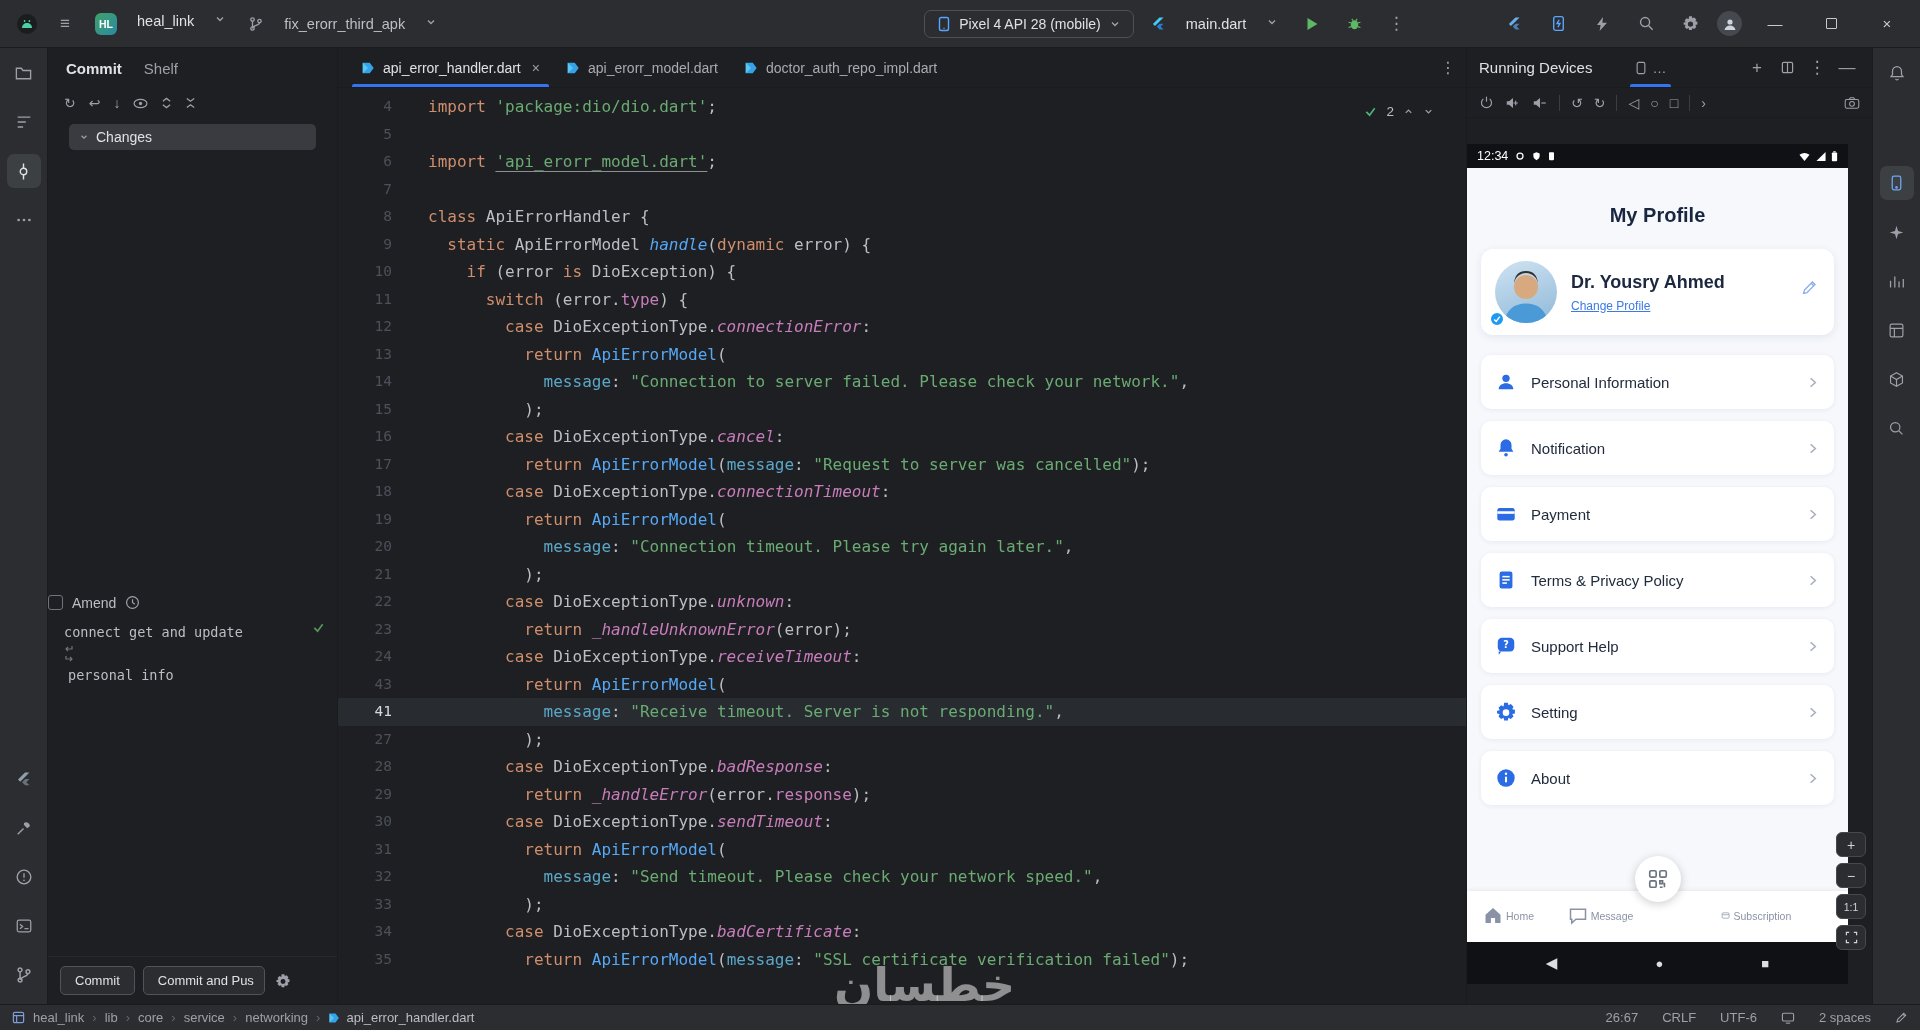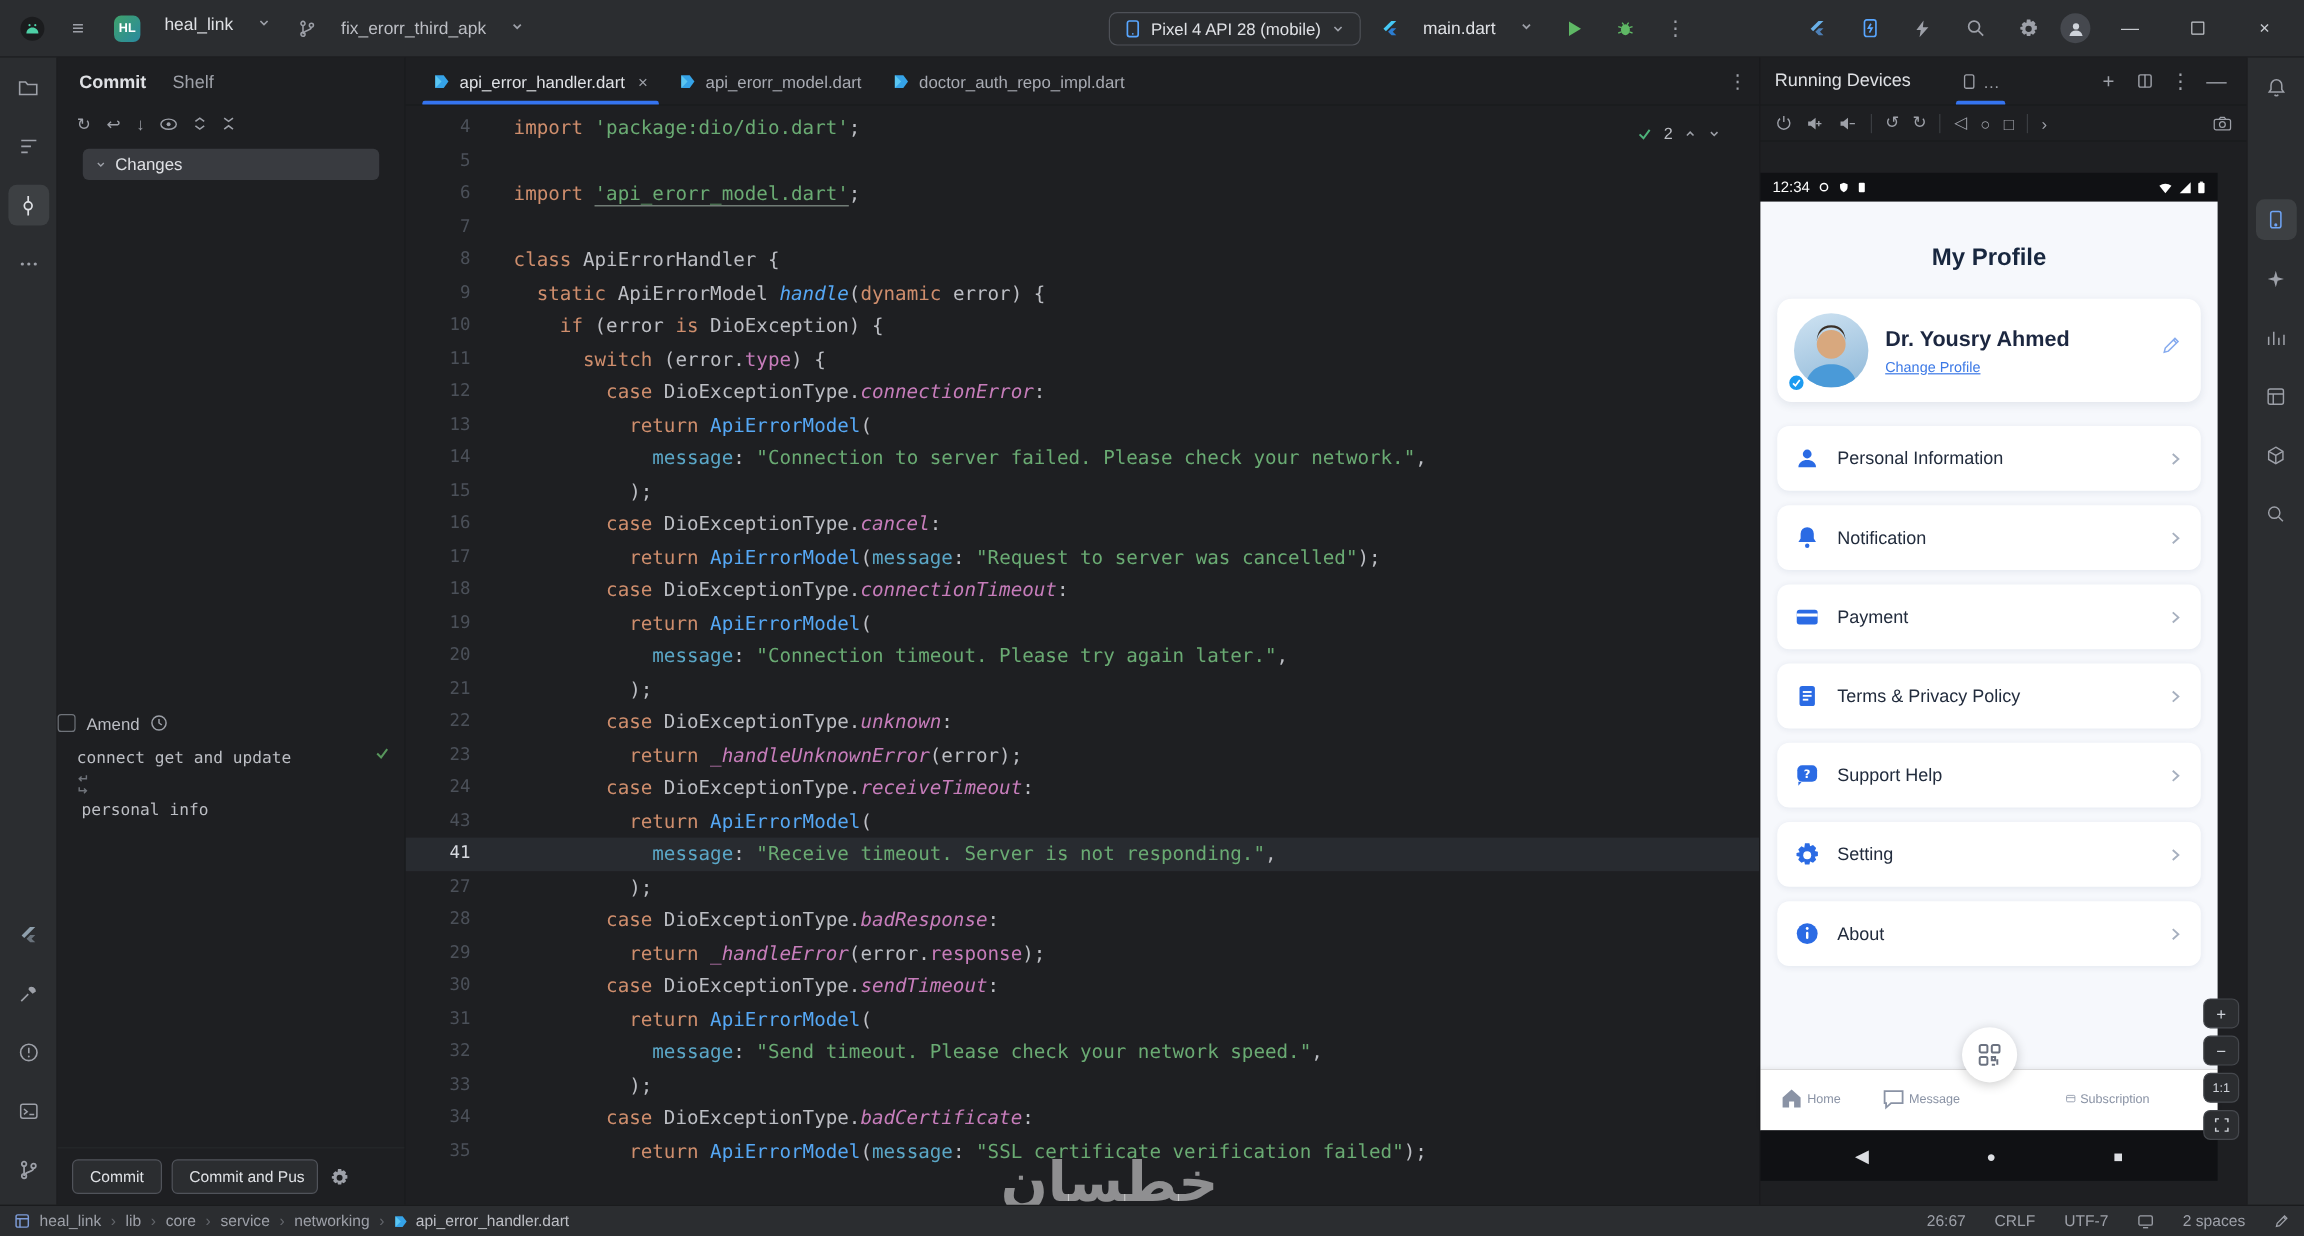--- a/index.html
+++ b/index.html
@@ -777,21 +777,21 @@
               <path d="M2 2h8l4.5 6L10 14H2z" fill="#35a3e8"></path>
               <path d="M2 2l6 6-6 6z" fill="#5bc6f2"></path>
             </svg>
           </span>
         <span>api_error_handler.dart</span>
       </span>
     </div>
     <div class="sb-right">
       <span>26:67</span>
       <span>CRLF</span>
-      <span>UTF-7</span>
+      <span>UTF-6</span>
       <span>
           <svg width="14" height="12" viewBox="0 0 16 14" fill="none" stroke="#9da0a8" stroke-width="1.3">
             <rect x="1.5" y="1.5" width="13" height="9" rx="1.5"></rect>
             <path d="M5.5 13h5"></path>
           </svg>
         </span>
       <span>2 spaces</span>
       <span>
           <svg width="13" height="13" viewBox="0 0 16 16" fill="none" stroke="#9da0a8" stroke-width="1.3">
             <path d="M2.5 13.5l.8-3.2 7.5-7.5 2.4 2.4-7.5 7.5z"></path>

